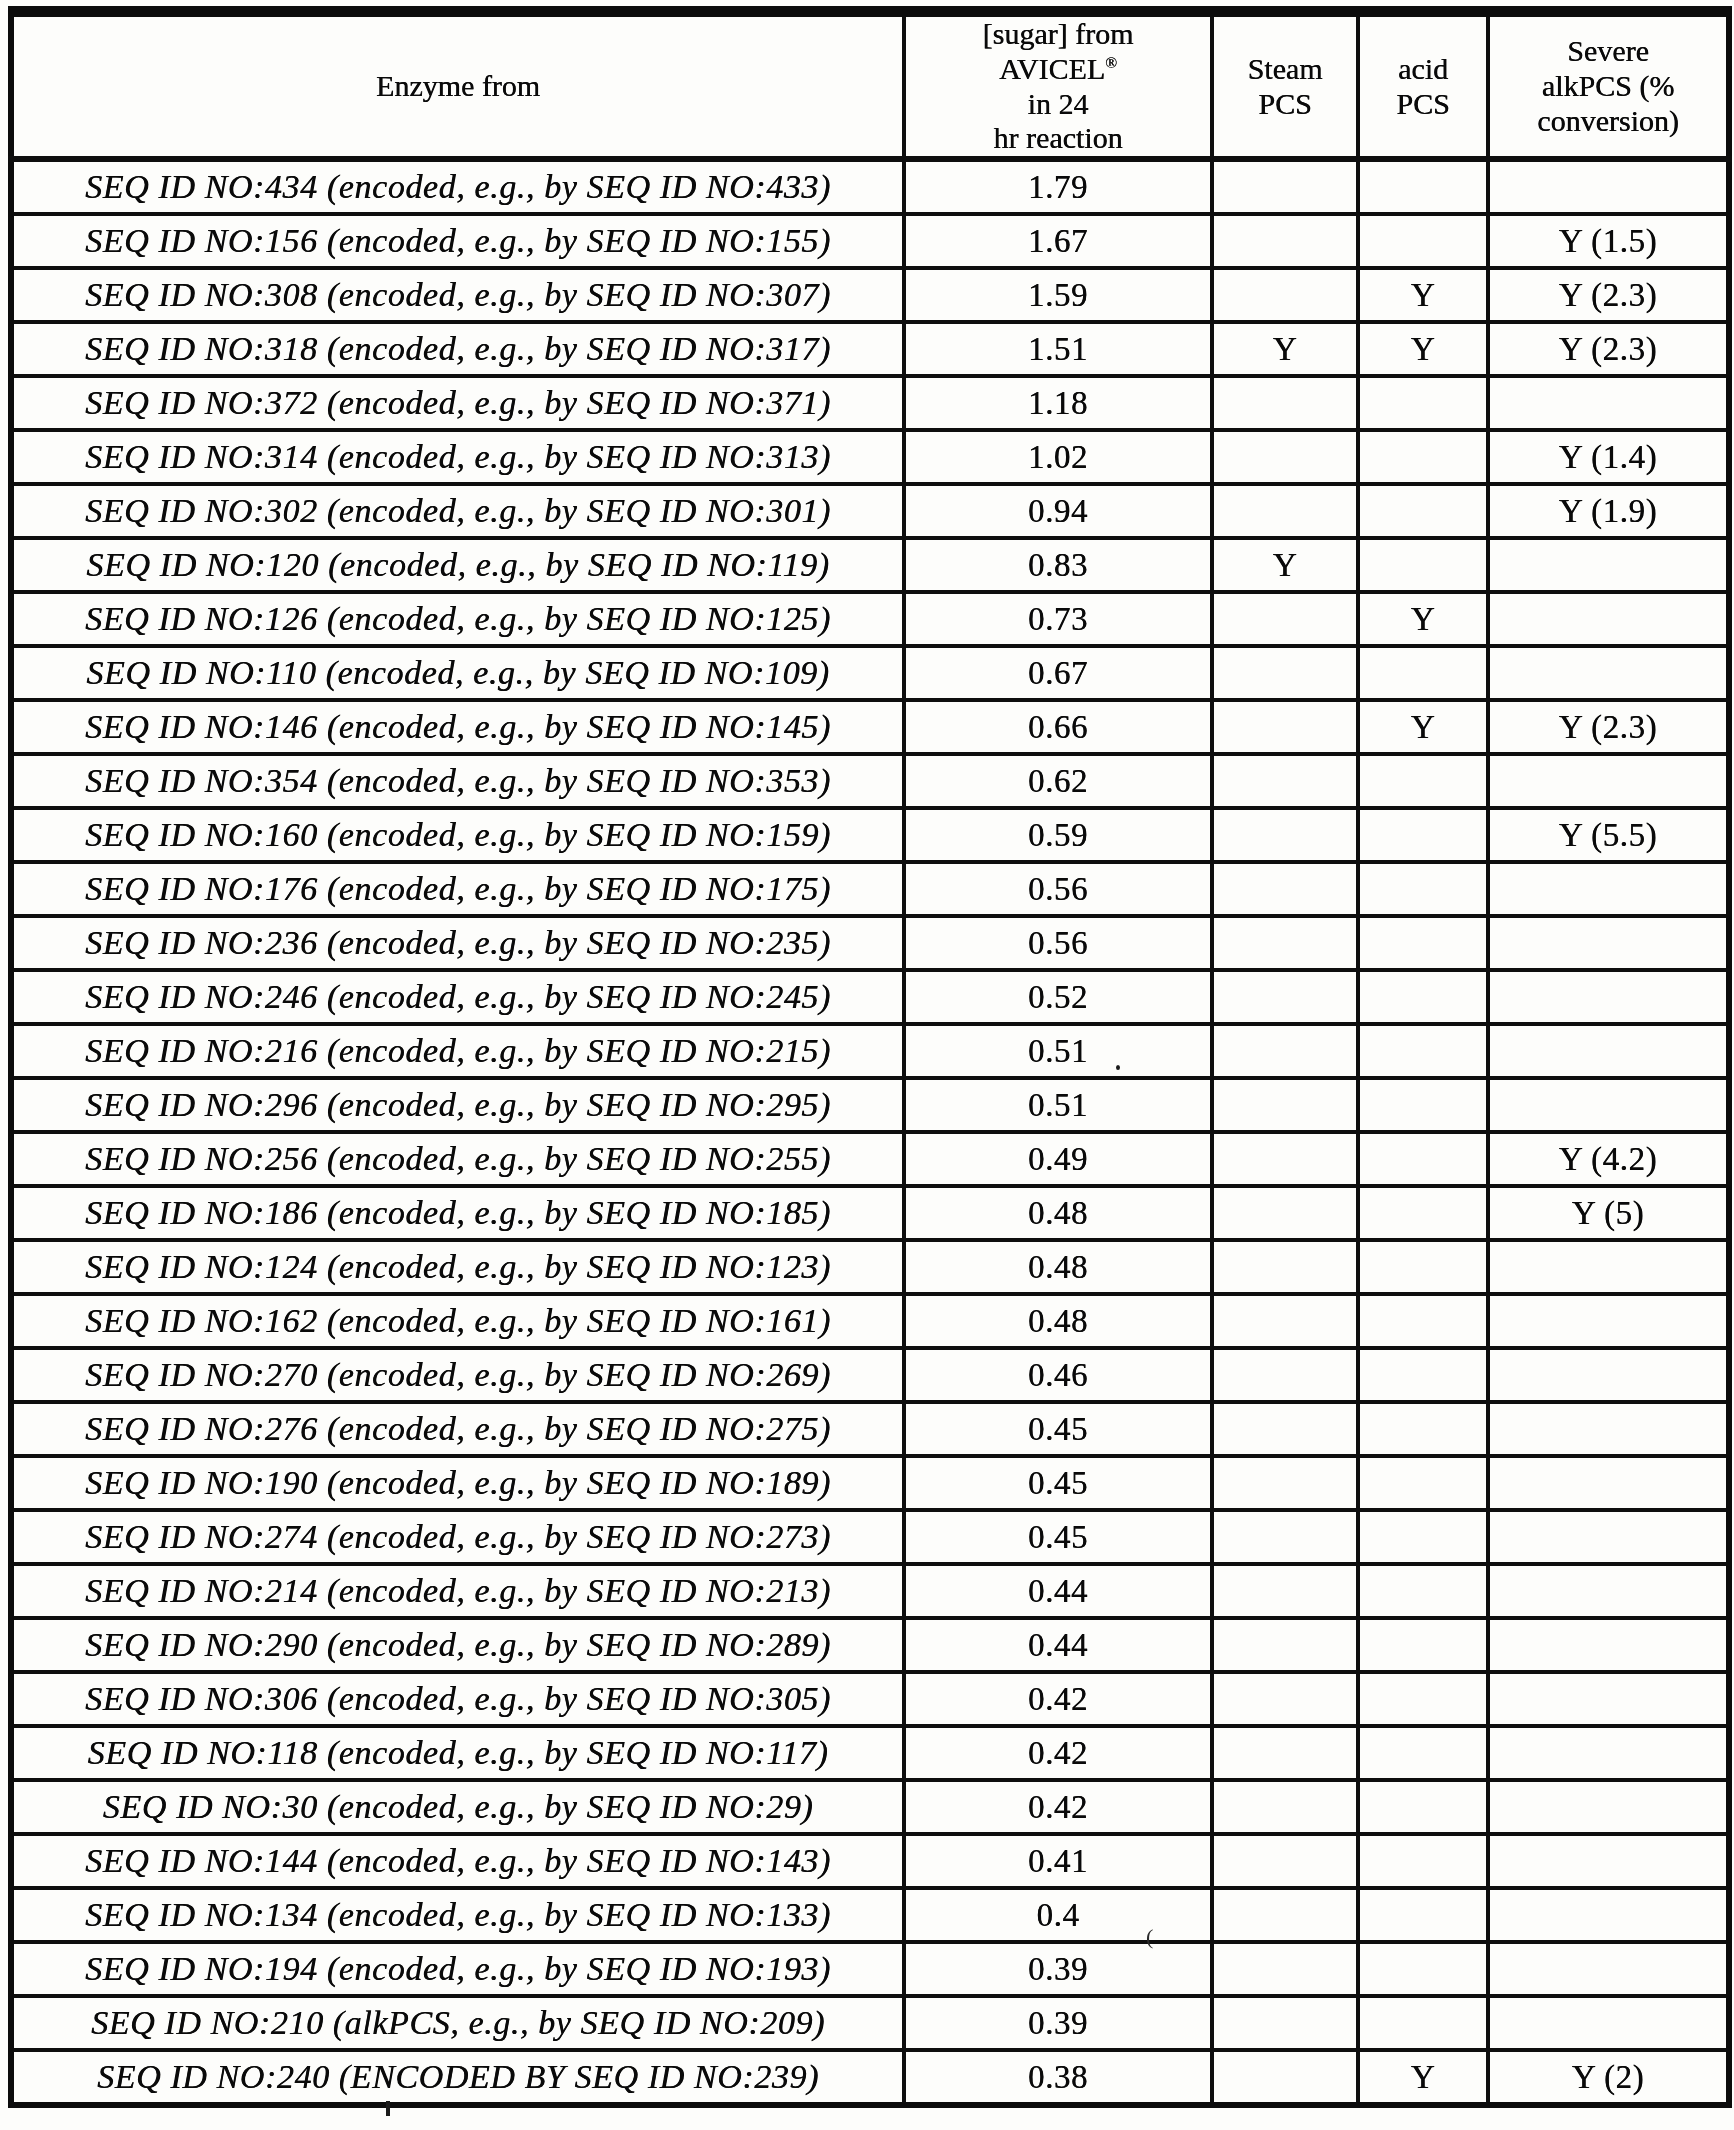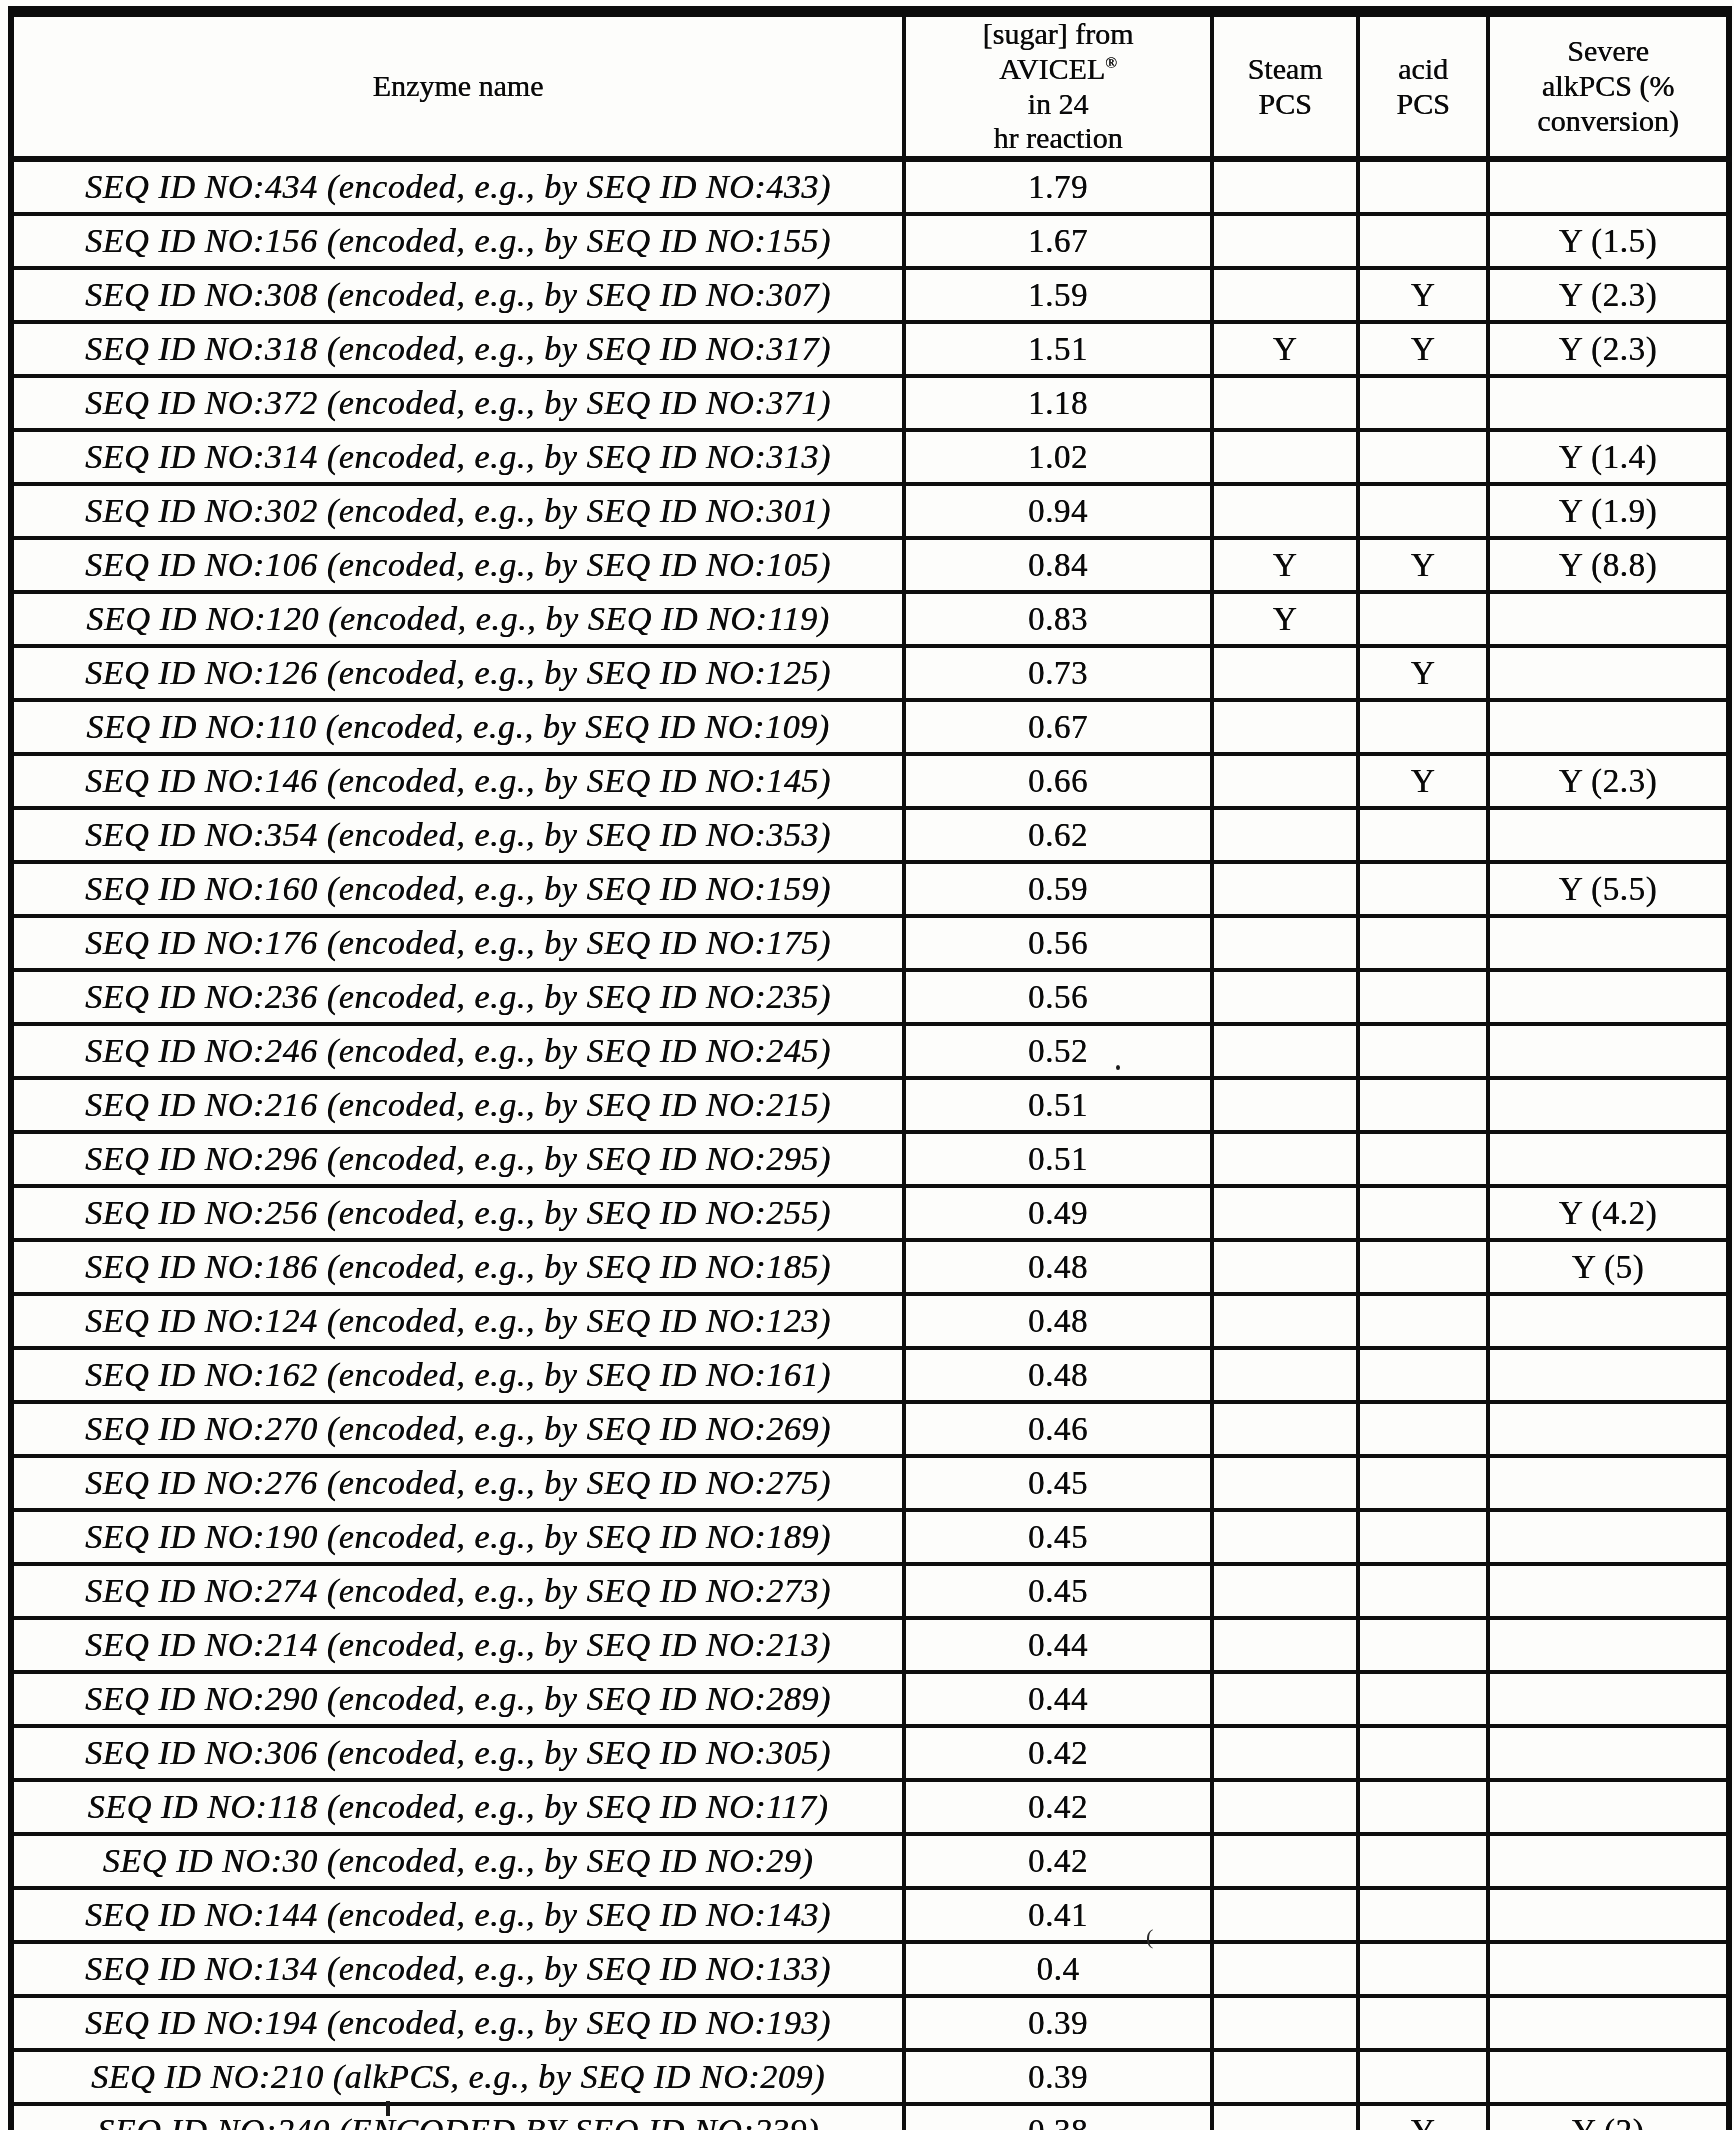--- a/index.html
+++ b/index.html
@@ -96,21 +96,21 @@
   <table class="enzyme-table">
     <colgroup>
       <col class="c1">
         <col class="c2">
         <col class="c3">
         <col class="c4">
         <col class="c5">
     </colgroup>
     <thead>
       <tr>
-        <th>Enzyme name</th>
+        <th>Enzyme from</th>
         <th><div><span>[sugar] from</span><br><span>AVICEL</span><sup class="reg">®</sup>
             <span>in 24</span><br><span>hr reaction</span></div></th>
         <th>Steam
 PCS</th>
         <th>acid
 PCS</th>
         <th>Severe
 alkPCS (%
 conversion)</th>
       </tr>
@@ -160,27 +160,20 @@
           <td class="c-flag">Y (1.4)</td>
         </tr>
         <tr>
           <td class="c-name">SEQ ID NO:302 (encoded, e.g., by SEQ ID NO:301)</td>
           <td class="c-num">0.94</td>
           <td class="c-flag"></td>
           <td class="c-flag"></td>
           <td class="c-flag">Y (1.9)</td>
         </tr>
         <tr>
-          <td class="c-name">SEQ ID NO:106 (encoded, e.g., by SEQ ID NO:105)</td>
-          <td class="c-num">0.84</td>
-          <td class="c-flag">Y</td>
-          <td class="c-flag">Y</td>
-          <td class="c-flag">Y (8.8)</td>
-        </tr>
-        <tr>
           <td class="c-name">SEQ ID NO:120 (encoded, e.g., by SEQ ID NO:119)</td>
           <td class="c-num">0.83</td>
           <td class="c-flag">Y</td>
           <td class="c-flag"></td>
           <td class="c-flag"></td>
         </tr>
         <tr>
           <td class="c-name">SEQ ID NO:126 (encoded, e.g., by SEQ ID NO:125)</td>
           <td class="c-num">0.73</td>
           <td class="c-flag"></td>

